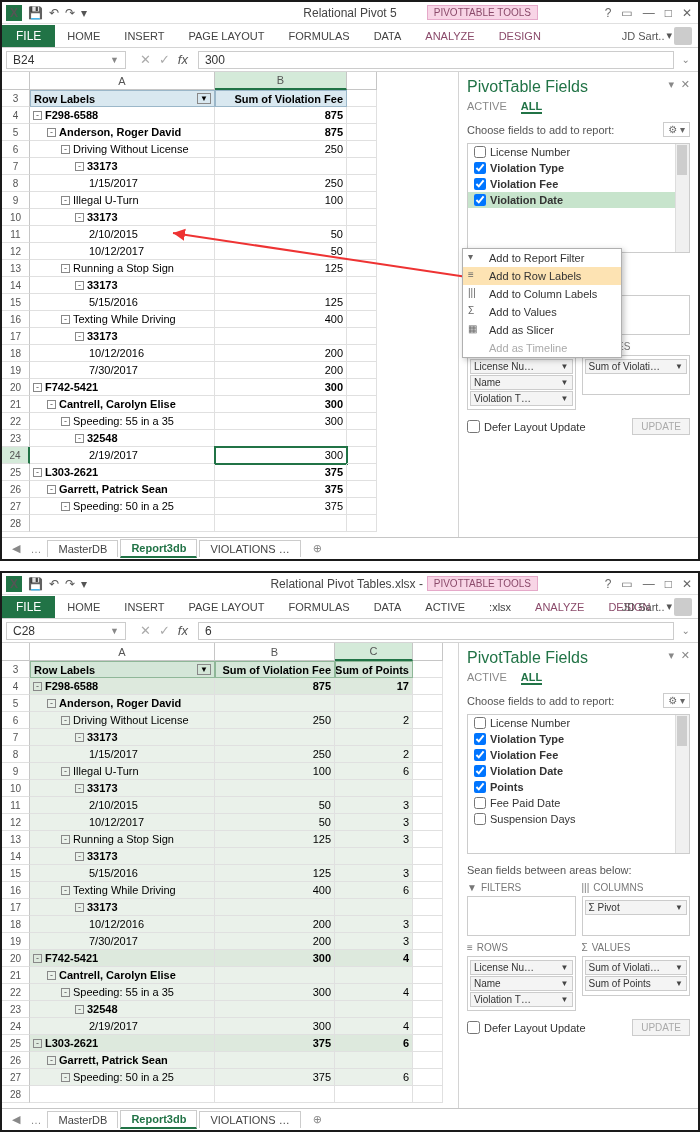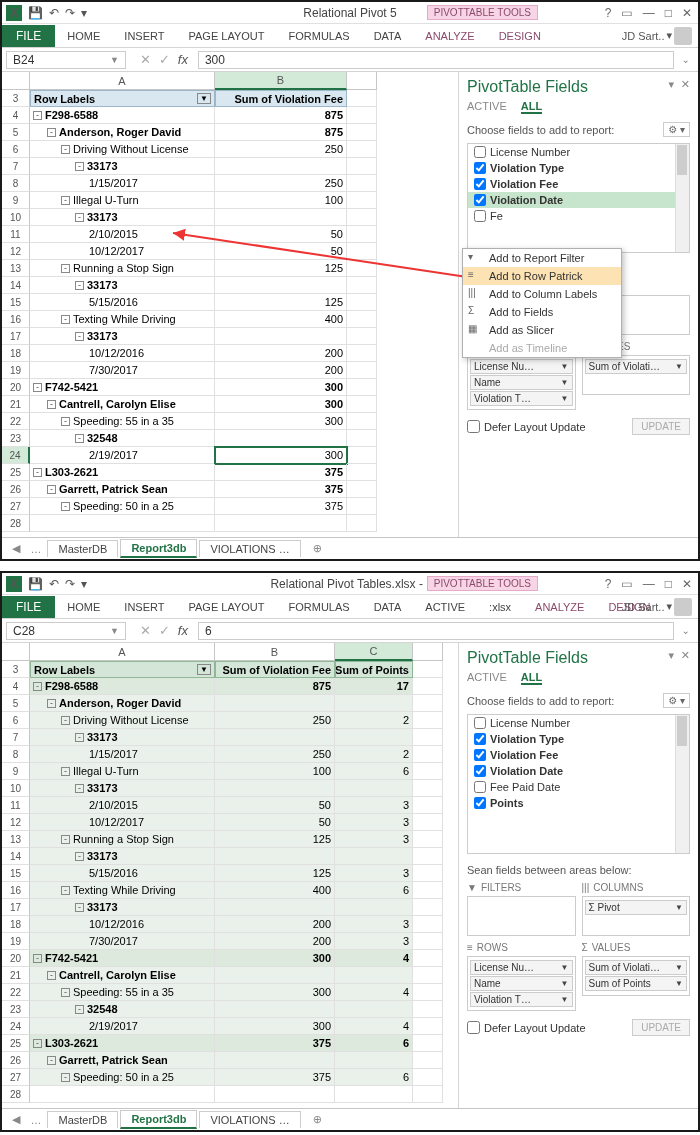--- a/index.html
+++ b/index.html
@@ -453,24 +453,20 @@
             </div>
             <div class="fld bold">
               <input type="checkbox" checked="" style="">
               <span>Violation Fee</span>
             </div>
             <div class="fld bold hl">
               <input type="checkbox" checked="" style="">
               <span>Violation Date</span>
               <span class="ddr">▼</span>
             </div>
-            <div class="fld">
-              <input type="checkbox" style="">
-              <span>Fe</span>
-            </div>
             <div class="scrollbar">
               <div class="thumb"></div>
             </div>
           </div>
           <div class="dragtxt">Drag fields</div>
           <div class="areas">
             <div class="areacol">
               <div class="areahdr">
                 <span>▼</span>
                 <span>FILTERS</span>
@@ -522,23 +518,23 @@
       <div class="sheettabs">
         <span class="nav">◀</span>
         <span class="nav">…</span>
         <div class="stab">MasterDB</div>
         <div class="stab active">Report3db</div>
         <div class="stab">VIOLATIONS …</div>
         <div class="stab add">⊕</div>
       </div>
       <div class="ctxmenu" style="left:460px;top:246px">
         <div class="mi"><span class="ic">▾</span><span>Add to Report Filter</span></div>
-        <div class="mi hl"><span class="ic">≡</span><span>Add to Row Patrick</span></div>
+        <div class="mi hl"><span class="ic">≡</span><span>Add to Row Labels</span></div>
         <div class="mi"><span class="ic">|||</span><span>Add to Column Labels</span></div>
-        <div class="mi"><span class="ic">Σ</span><span>Add to Fields</span></div>
+        <div class="mi"><span class="ic">Σ</span><span>Add to Values</span></div>
         <div class="mi"><span class="ic">▦</span><span>Add as Slicer</span></div>
         <div class="mi dis"><span class="ic"></span><span>Add as Timeline</span></div>
       </div>
       <svg class="arrow" style="left:165px;top:225px;width:310px;height:60px">
         <defs>
           <marker id="ah" markerWidth="8" markerHeight="8" refX="6" refY="3" orient="auto">
             <path d="M0,0 L6,3 L0,6 Z" fill="#e33"></path>
           </marker>
         </defs>
         <line x1="300" y1="50" x2="6" y2="6" stroke="#e33" stroke-width="2" marker-end="url(#ah)"></line>
@@ -981,27 +977,31 @@
               <span>Violation Type</span>
             </div>
             <div class="fld bold">
               <input type="checkbox" checked="" style="">
               <span>Violation Fee</span>
             </div>
             <div class="fld bold">
               <input type="checkbox" checked="" style="">
               <span>Violation Date</span>
             </div>
+            <div class="fld bold">
+              <input type="checkbox" checked="" style="">
+              <span>Points</span>
+            </div>
             <div class="fld">
               <input type="checkbox" style="">
               <span>Fee Paid Date</span>
             </div>
-            <div class="fld bold">
-              <input type="checkbox" checked="" style="">
-              <span>Points</span>
+            <div class="fld">
+              <input type="checkbox" style="">
+              <span>Suspension Days</span>
             </div>
             <div class="scrollbar">
               <div class="thumb"></div>
             </div>
           </div>
           <div class="dragtxt">Sean fields between areas below:</div>
           <div class="areas">
             <div class="areacol">
               <div class="areahdr">
                 <span>▼</span>

